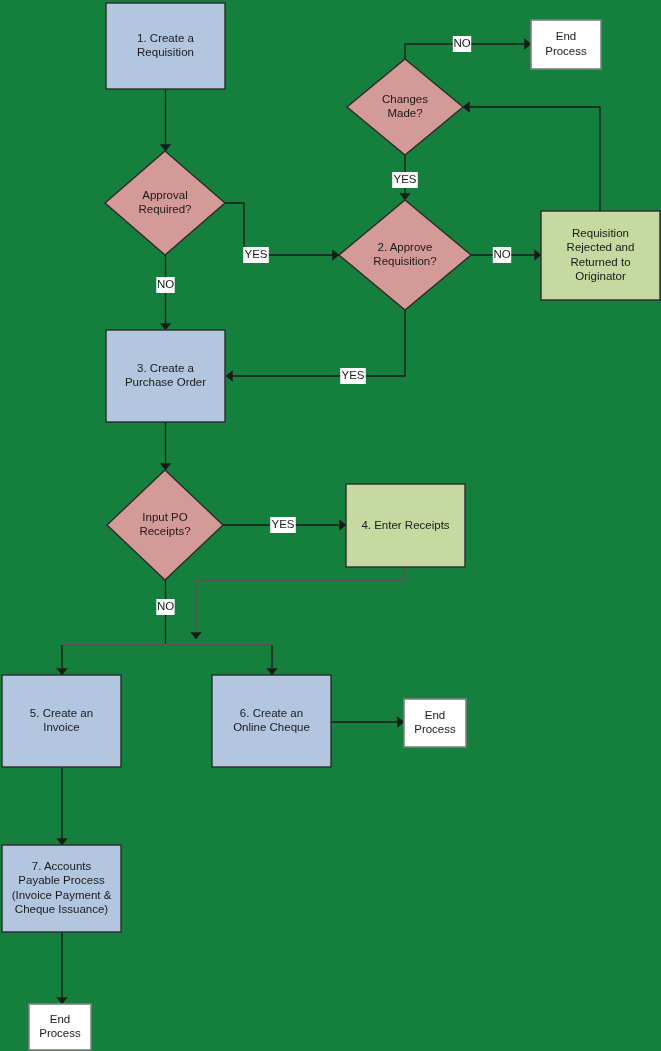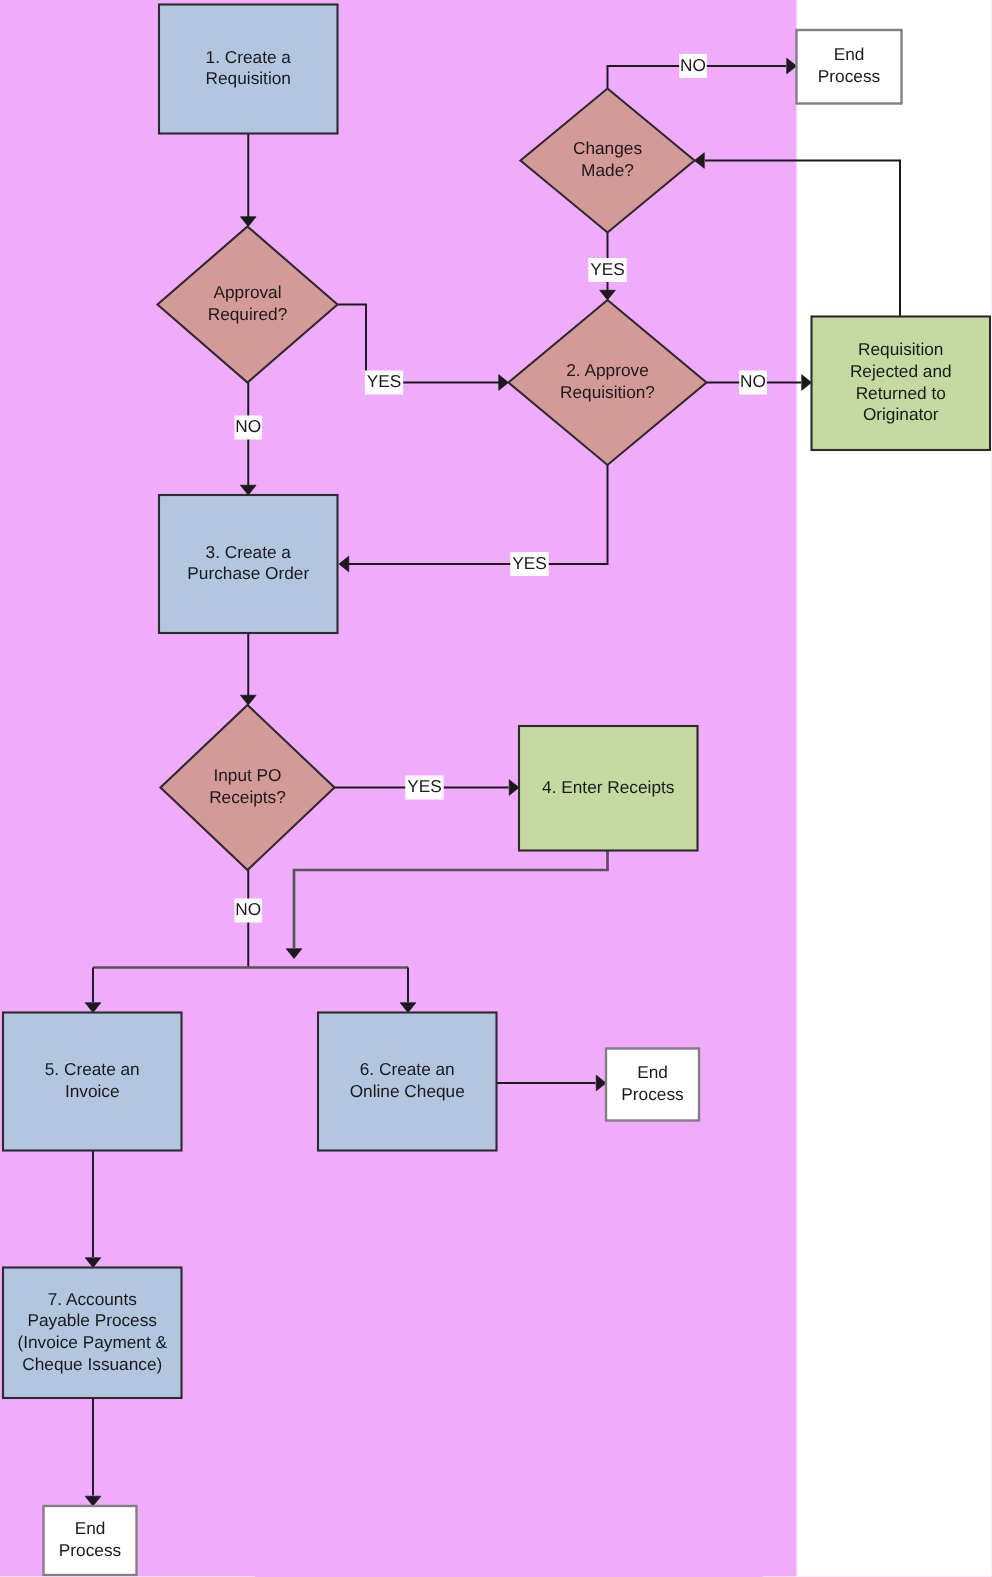--- a/index.html
+++ b/index.html
@@ -8,23 +8,23 @@
     background: #ffffff;
   }
   body {
     width: 661px;
     height: 1051px;
     font-family: "Liberation Sans", sans-serif;
     overflow: hidden;
   }
   #flowchart-root {
     position: relative;
-    width: 531px;
+    width: 661px;
     height: 1051px;
-    background: #f0abfc;
+    background: #15803d;
   }
   svg.diagram {
     display: block;
     width: 661px;
     height: 1051px;
   }
   .node-shape {
     stroke: #2b2b2b;
     stroke-width: 1.4;
   }

